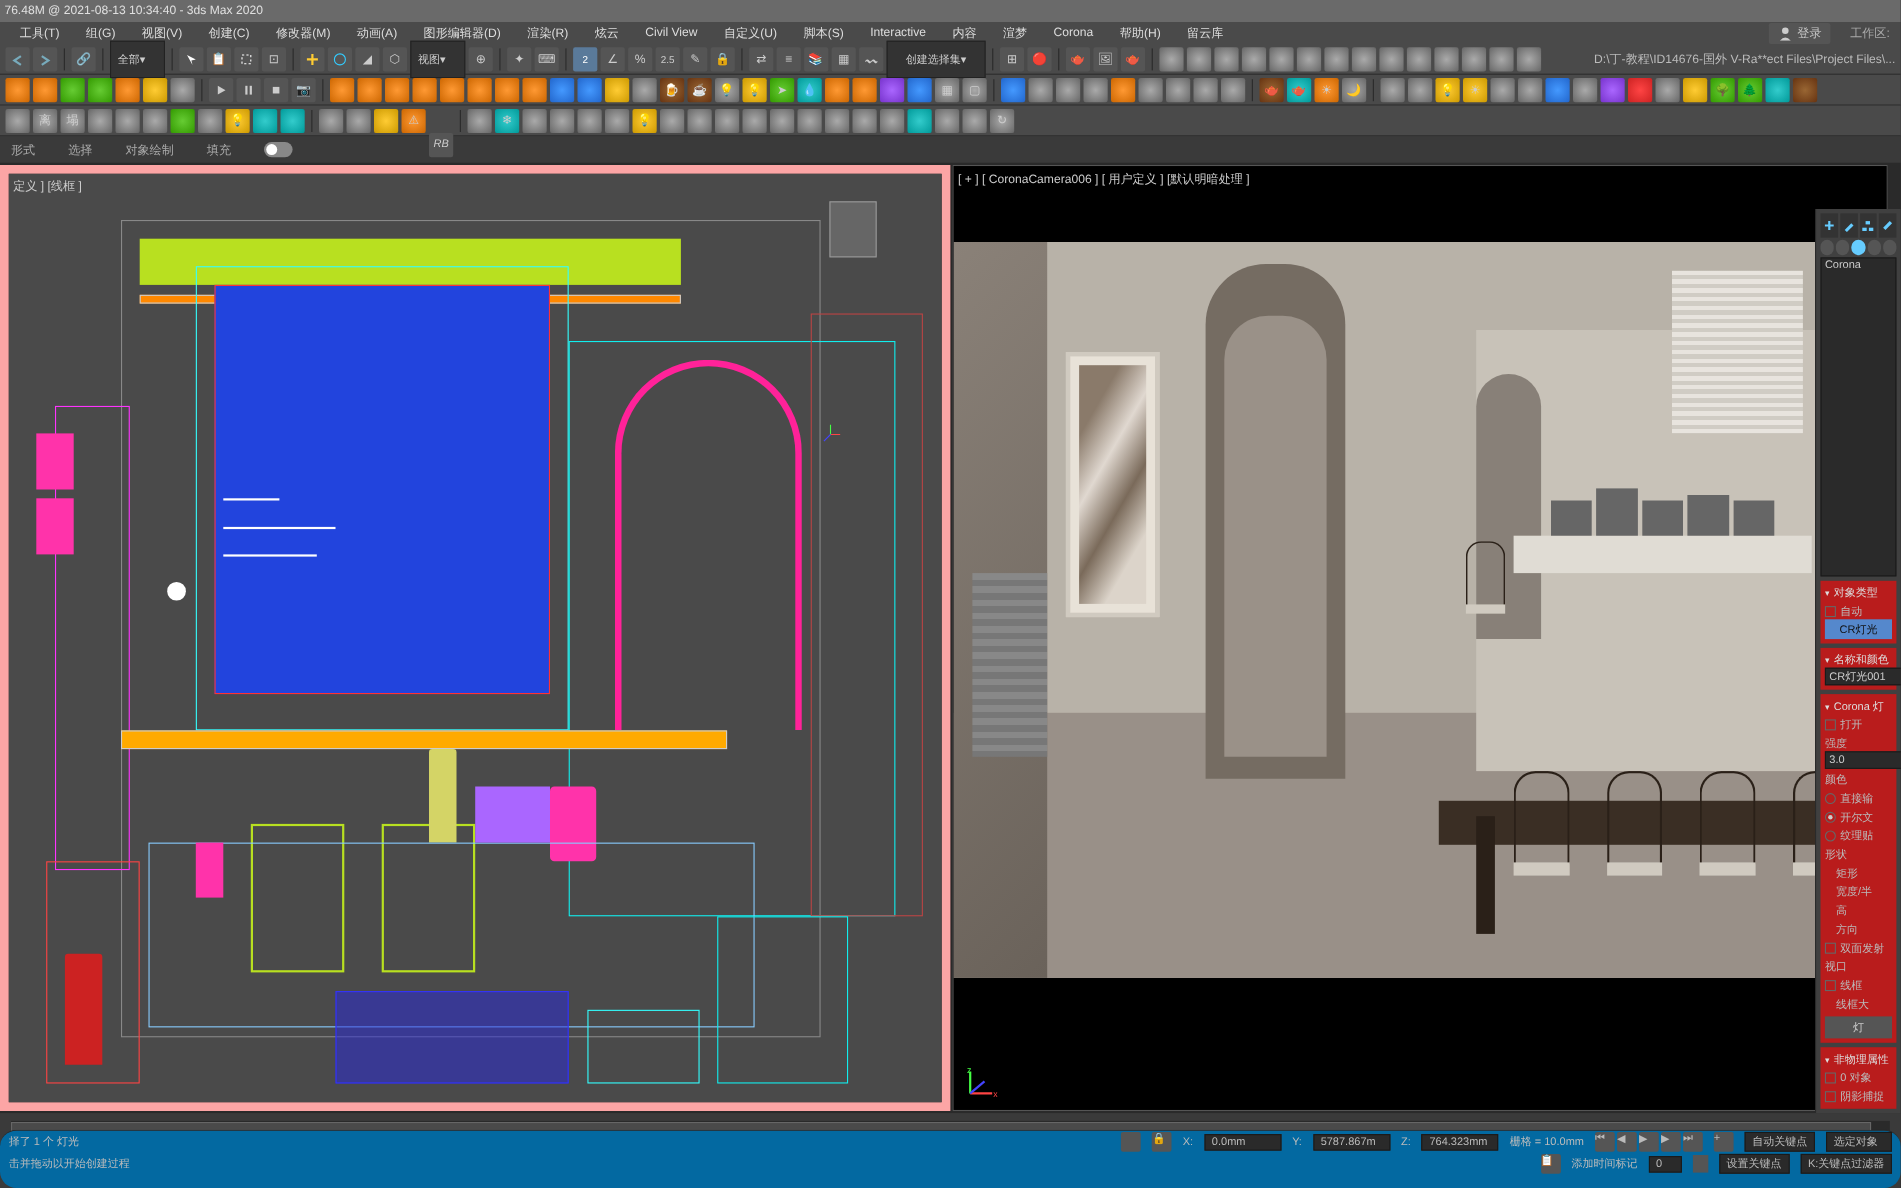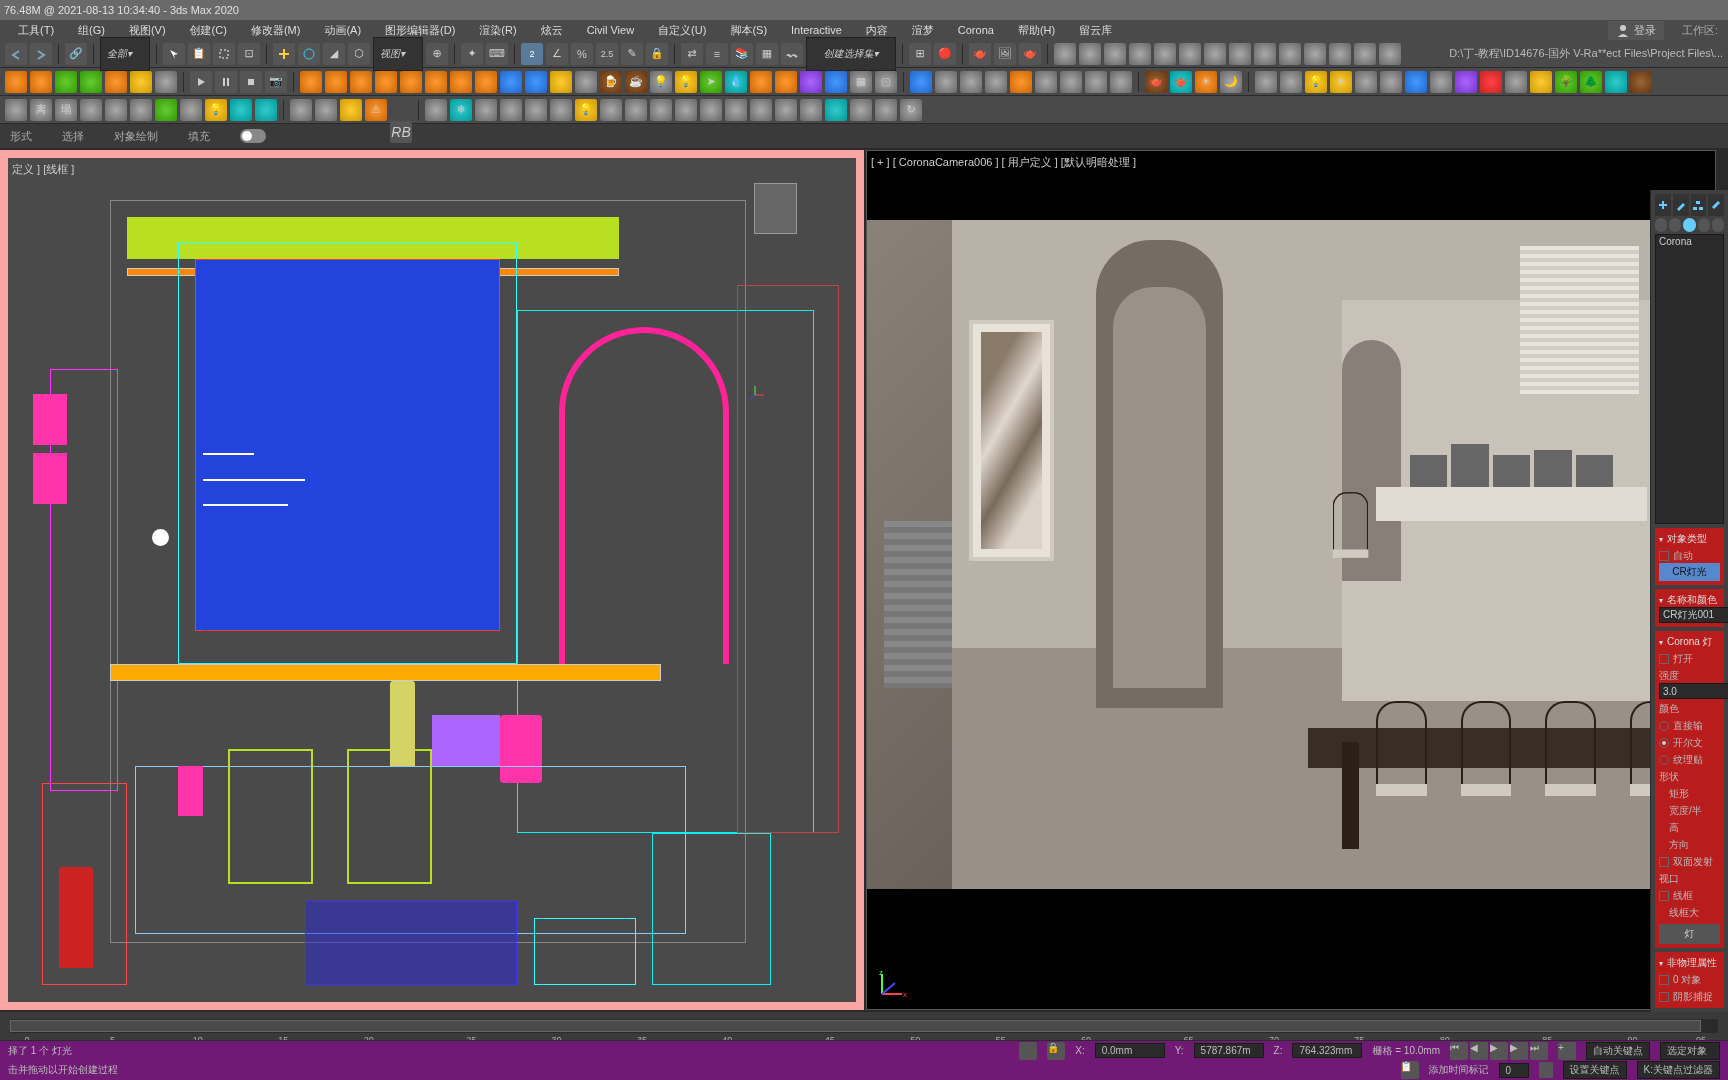--- a/index.html
+++ b/index.html
@@ -12,21 +12,21 @@
 
 .menubar { height: 20px; background: #4a4a4a; display: flex; align-items: center; gap: 8px; padding: 0 10px; }
 .menu-item { font-size: 11px; color: #ddd; padding: 0 8px; cursor: pointer; }
 .login-btn { margin-left: auto; display: flex; align-items: center; gap: 4px; background: #555; padding: 2px 8px; border-radius: 2px; }
 .workspace-label { margin-left: 10px; color: #aaa; }
 
 
 .toolbar-row { height: 28px; background: #4a4a4a; display: flex; align-items: center; gap: 3px; padding: 0 5px; border-bottom: 1px solid #2a2a2a; }
 .tool-icon { width: 22px; height: 22px; background: #555; border-radius: 2px; display: flex; align-items: center; justify-content: center; cursor: pointer; }
 .tool-sep { width: 1px; height: 20px; background: #2a2a2a; margin: 0 3px; }
-.dropdown-field { height: 20px; background: #333; border: 1px solid #222; color: #ccc; padding: 16px 6px; display: flex; align-items: center; font-size: 10px; min-width: 50px; font-style: italic; }
+.dropdown-field { height: 20px; background: #333; border: 1px solid #222; color: #ccc; padding: 16px 6px; display: flex; align-items: center; font-size: 10px; min-width: 50px; }
 .path-text { color: #bbb; font-size: 11px; margin-left: auto; }
 
 
 .icon-orange { background: radial-gradient(circle, #ff9933, #cc6600); }
 .icon-green { background: radial-gradient(circle, #66cc33, #339900); }
 .icon-blue { background: radial-gradient(circle, #4499ff, #2266cc); }
 .icon-gray { background: radial-gradient(circle, #aaa, #666); }
 .icon-yellow { background: radial-gradient(circle, #ffcc33, #cc9900); }
 .icon-cyan { background: radial-gradient(circle, #33cccc, #009999); }
 .icon-red { background: radial-gradient(circle, #ff4444, #cc2222); }
@@ -100,21 +100,21 @@
 .panel-radio { width: 10px; height: 10px; border: 1px solid #666; border-radius: 50%; display: inline-block; position:relative; }
 .panel-radio.checked::after { content:""; position:absolute; inset:2px; background:#ccc; border-radius:50%; }
 
 
 .timeline { height: 28px; background: #3a3a3a; display: flex; align-items: center; position:absolute; bottom:40px; left:0; right:0;}
 .time-slider { flex: 1; height: 14px; background: #2a2a2a; position: relative; margin: 0 10px; }
 .time-tick { position: absolute; bottom: -12px; font-size: 9px; color: #aaa; transform: translateX(-50%); }
 .time-scrollbar { position:absolute; left:0; top:1px; height:12px; width:99%; background:#4a4a4a; border:1px solid #666; }
 
 
-.statusbar { height: 40px; background: #701a75; display: flex; flex-direction: column; border-top: 1px solid #2a2a2a; position:absolute; bottom:0; left:0; right:0;}
+.statusbar { height: 53px; background: #0369a1; display: flex; flex-direction: column; border-top: 1px solid #2a2a2a; position:absolute; bottom:0; left:0; right:0;border-radius:15px;}
 .status-top { height: 20px; display: flex; align-items: center; padding: 0 8px; gap: 10px; font-size: 10px; color: #bbb; }
 .status-bottom { height: 20px; display: flex; align-items: center; padding: 0 8px; gap: 10px; font-size: 10px; color: #bbb; }
 .coord-field { background: #2a2a2a; padding: 1px 6px; border: 1px solid #1a1a1a; min-width: 70px; font-size: 10px; }
 .status-btn { width: 18px; height: 18px; background: #555; border-radius: 2px; cursor: pointer; }
 .playback-controls { display: flex; gap: 2px; }
 .spinner-btn { width:14px; height:16px; background:#555; }
 
 svg.mini { width: 14px; height: 14px; }
 </style>
 </head>
@@ -333,21 +333,21 @@
   <div class="tool-icon icon-green"></div>
   <div class="tool-icon icon-gray"></div>
   <div class="tool-icon icon-yellow">💡</div>
   <div class="tool-icon icon-cyan"></div>
   <div class="tool-icon icon-cyan"></div>
   <div class="tool-sep"></div>
   <div class="tool-icon icon-gray"></div>
   <div class="tool-icon icon-gray"></div>
   <div class="tool-icon icon-yellow"></div>
   <div class="tool-icon icon-orange">⚠</div>
-  <div class="tool-icon" style="font-size:14px;font-style:italic;margin-top:44px;">RB</div>
+  <div class="tool-icon" style="font-size:10px;font-style:italic;margin-top:44px;">RB</div>
   <div class="tool-sep"></div>
   <div class="tool-icon icon-gray"></div>
   <div class="tool-icon icon-cyan">❄</div>
   <div class="tool-icon icon-gray"></div>
   <div class="tool-icon icon-gray"></div>
   <div class="tool-icon icon-gray"></div>
   <div class="tool-icon icon-gray"></div>
   <div class="tool-icon icon-yellow">💡</div>
   <div class="tool-icon icon-gray"></div>
   <div class="tool-icon icon-gray"></div>

